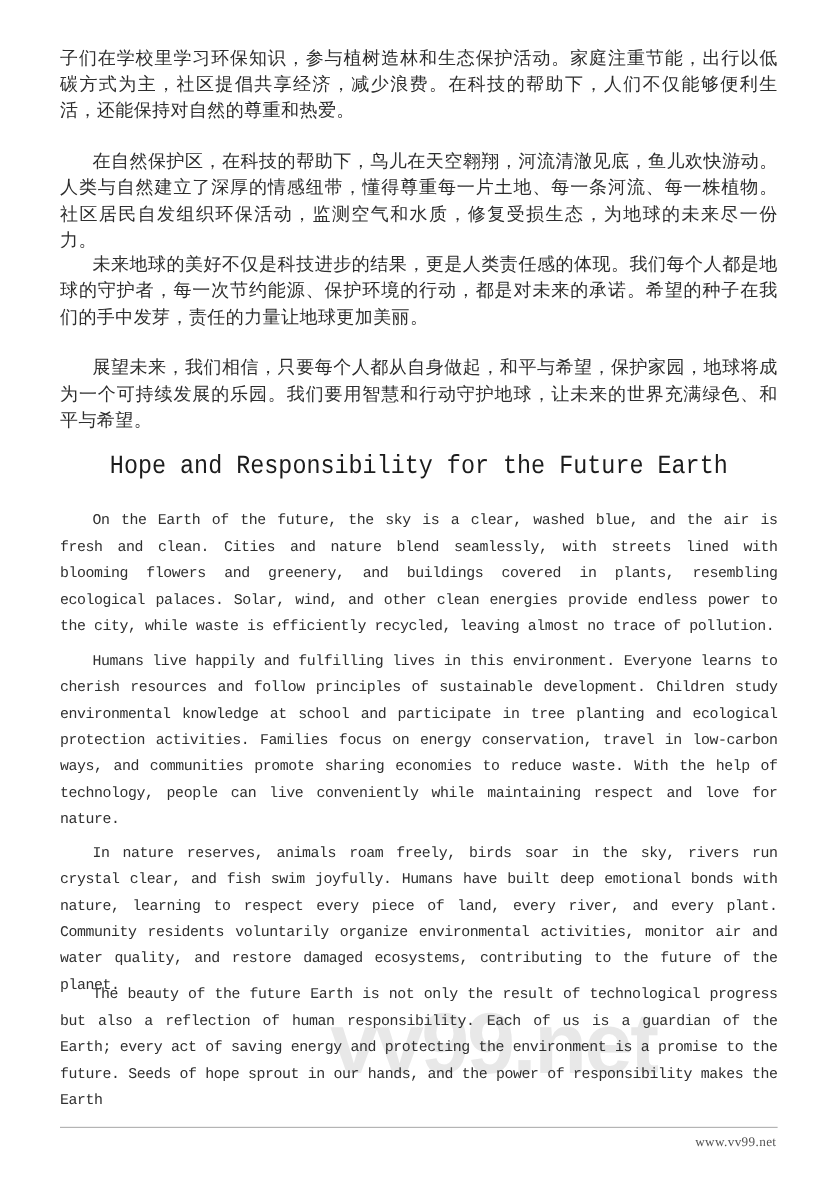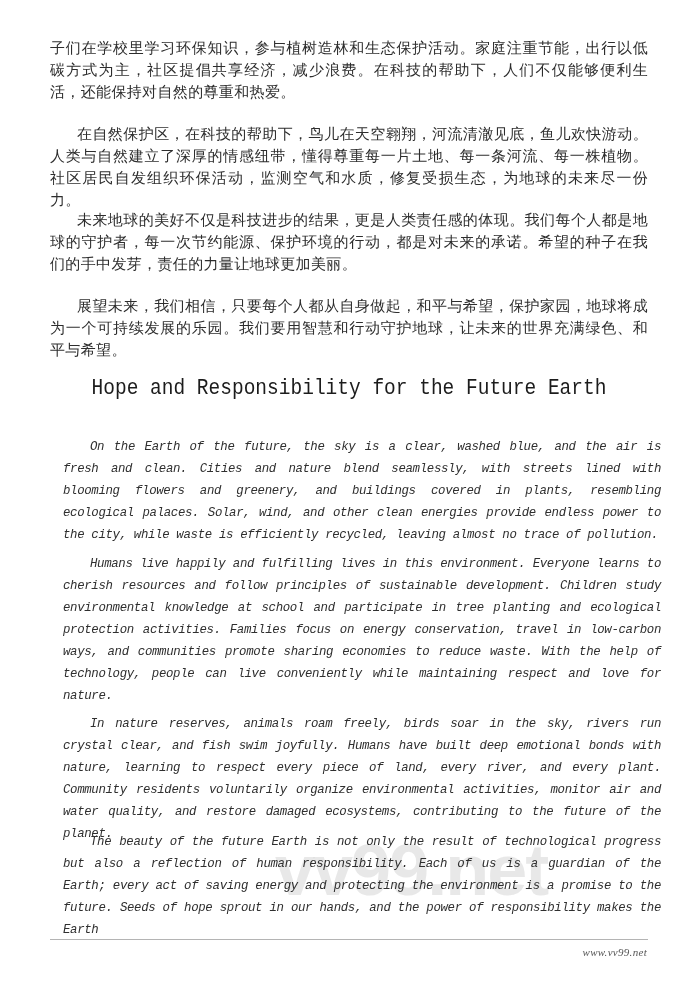--- a/index.html
+++ b/index.html
@@ -50,24 +50,23 @@
     }
     .en-para {
       position: absolute;
       left: 0;
       width: 598px;
       font-family: "Liberation Mono", "DejaVu Sans Mono", monospace;
       font-size: 12.4px;
       line-height: 22px;
       text-align: justify;
       text-indent: 27px;
-      margin: 13px;
+      margin: 0;
       color: #2f2f2f;
       letter-spacing: -0.35px;
-      font-style: italic;
     }
     .watermark {
       position: absolute;
       left: 275px;
       top: 815px;
       font-family: "Liberation Sans", "DejaVu Sans", sans-serif;
       font-weight: bold;
       font-size: 72px;
       line-height: 110px;
       color: rgba(205, 205, 205, 0.45);
@@ -82,21 +81,20 @@
       top: 939px;
       width: 598px;
       height: 0;
       border-top: 1.5px solid #b4b4b4;
     }
     .footer-url {
       position: absolute;
       right: 53px;
       top: 946px;
       font-family: "Liberation Serif", "DejaVu Serif", serif;
-      font-style: italic;
       font-size: 11px;
       color: #555555;
       letter-spacing: 0.3px;
     }
   </style>
 </head>
 <body>
 
 <div class="watermark">vv99.net</div>
 

